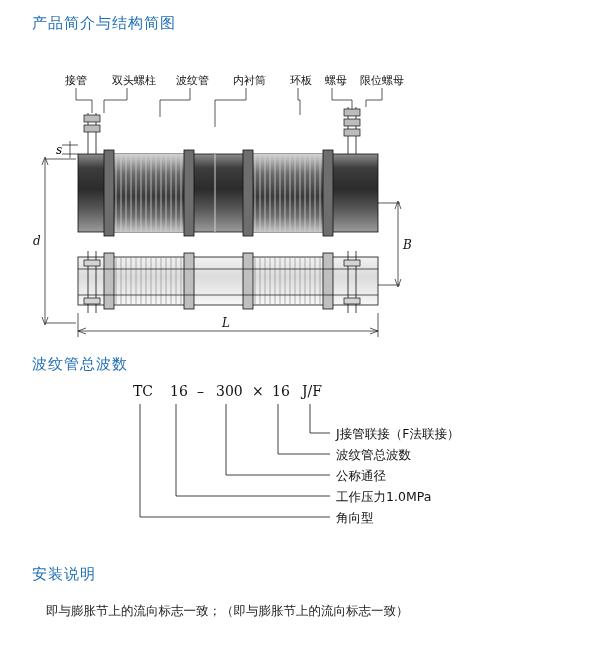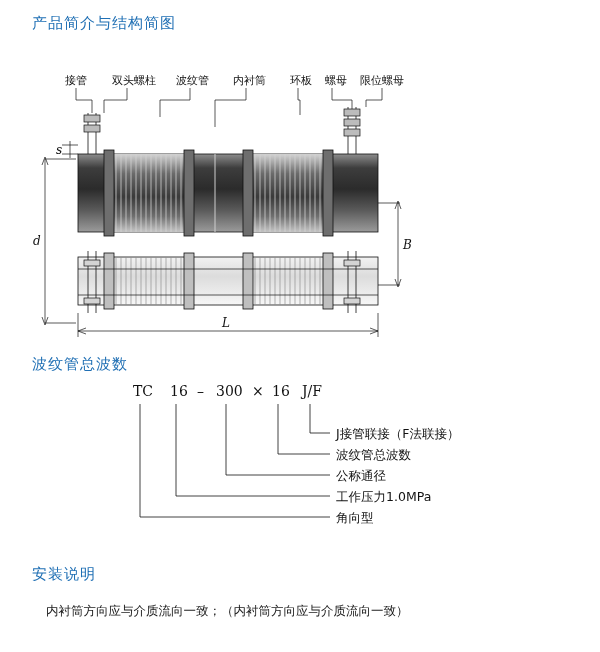--- a/index.html
+++ b/index.html
@@ -302,14 +302,14 @@
 
     <text class="code-desc" x="336" y="60">J接管联接（F法联接）</text>
     <text class="code-desc" x="336" y="81">波纹管总波数</text>
     <text class="code-desc" x="336" y="102">公称通径</text>
     <text class="code-desc" x="336" y="123">工作压力1.0MPa</text>
     <text class="code-desc" x="336" y="144">角向型</text>
   </svg>
 </div>
 
 <div class="notes">
-  <div>内衬筒方向应与介质流向一致；（内衬筒方向应与介质流向一致）</div>
+  <div>即与膨胀节上的流向标志一致；（即与膨胀节上的流向标志一致）</div>
 </div>
 
 </body></html>

